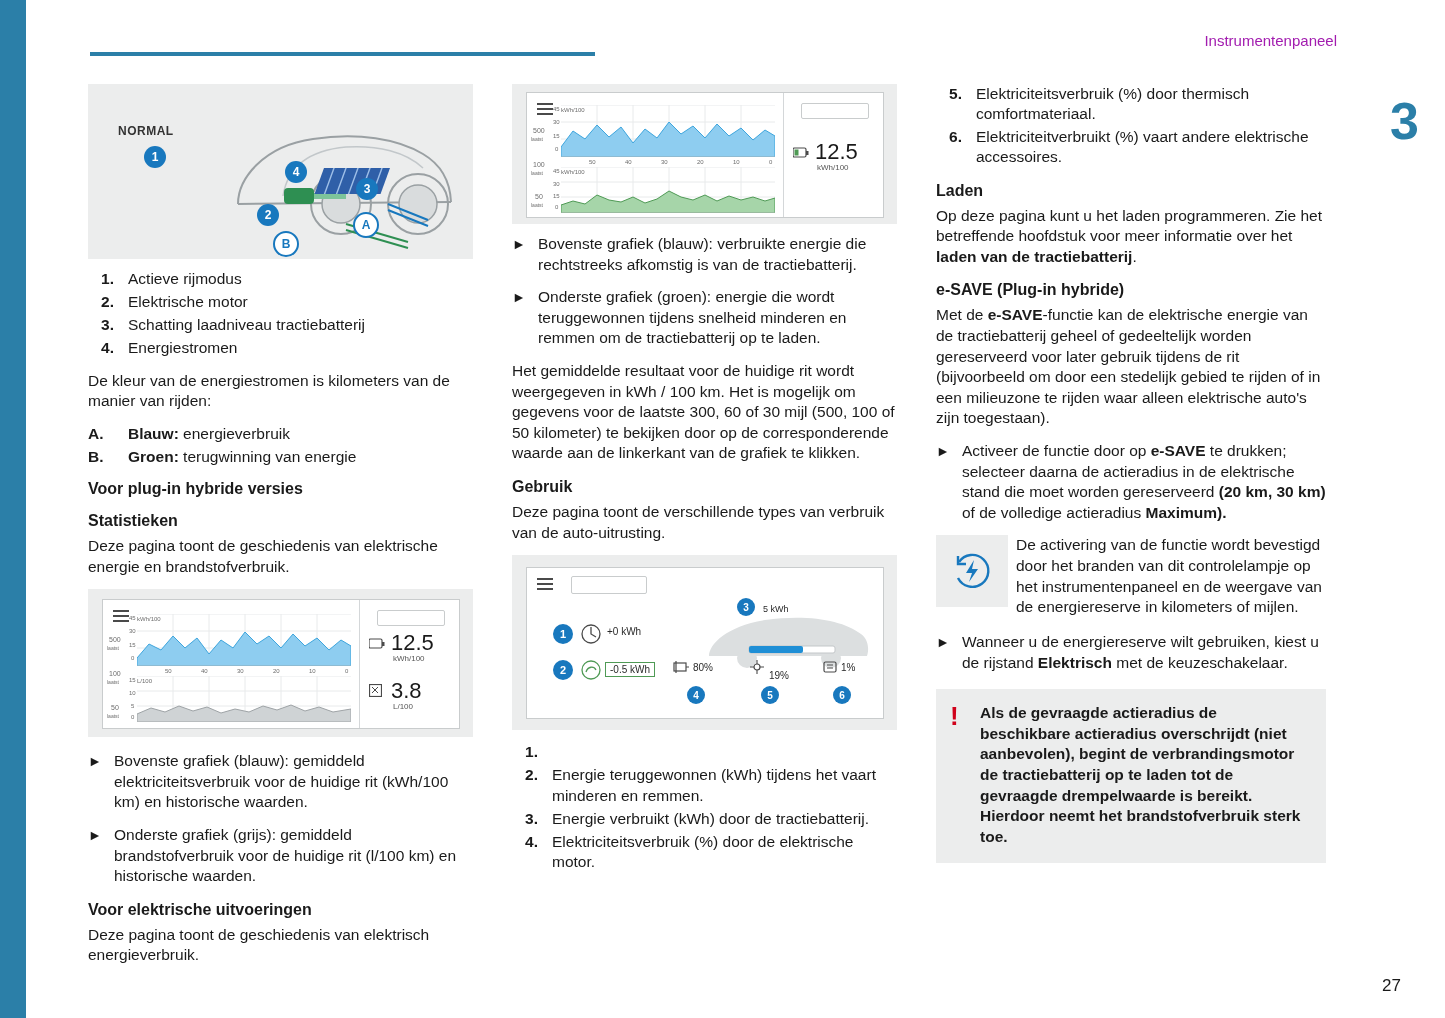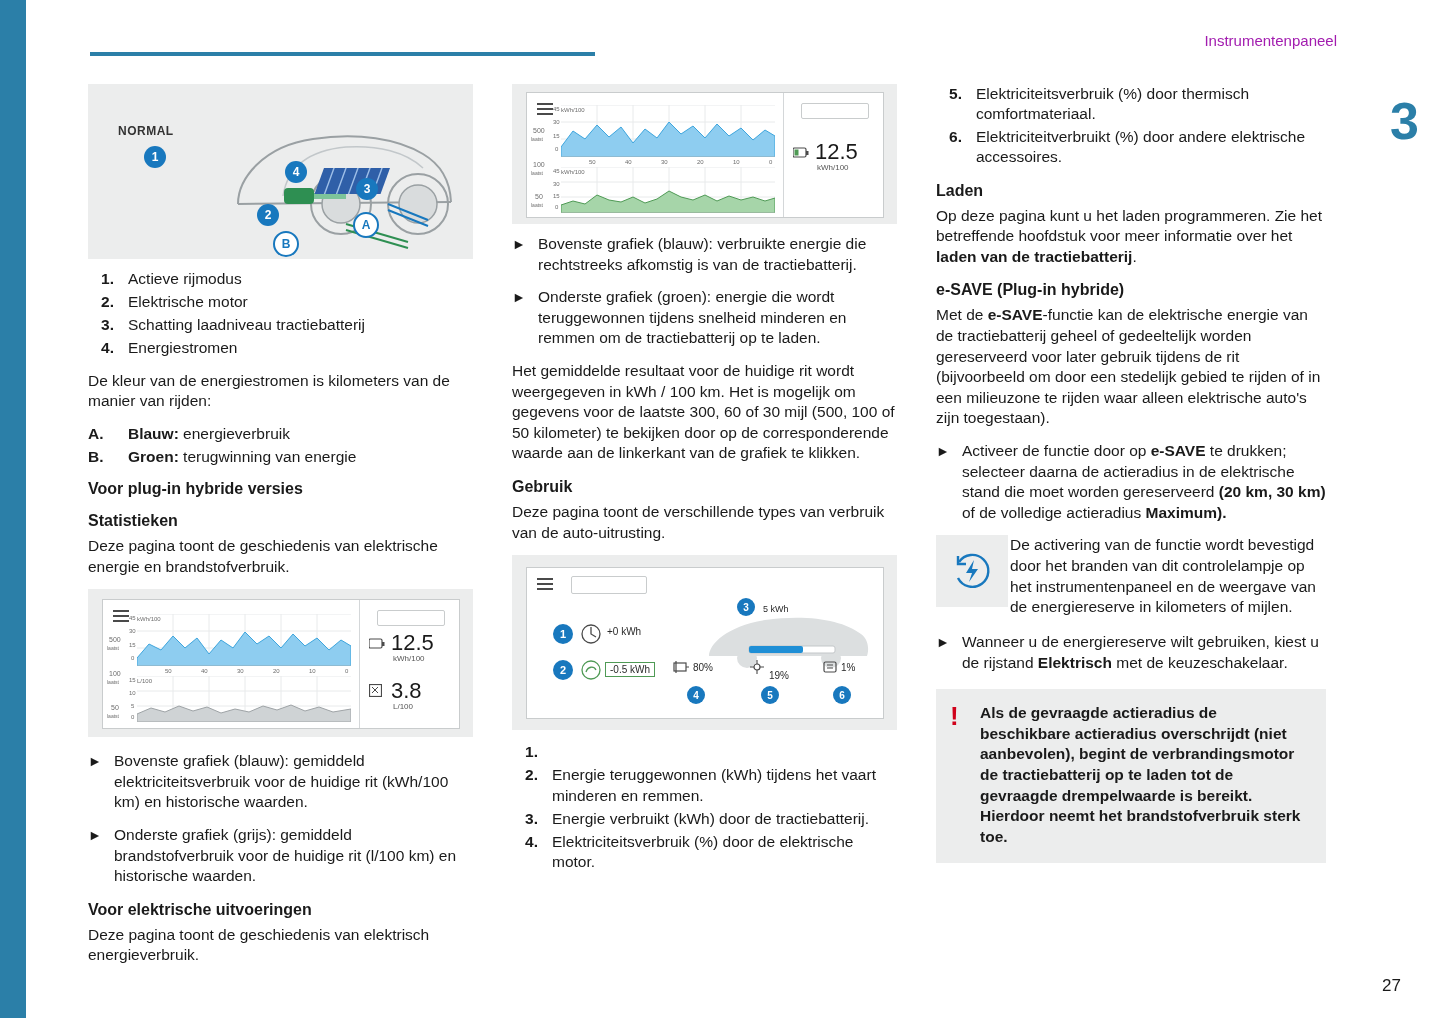--- a/index.html
+++ b/index.html
@@ -105,21 +105,21 @@
     background:#eceded;padding:14px 16px 16px 16px;margin-top:16px;
     position:relative;
   }
   .warn .bang{
     position:absolute;left:14px;top:14px;color:#d0021b;font-size:26px;font-weight:bold;line-height:1;
   }
   .warn p{margin:0;font-size:15.5px;line-height:1.33;font-weight:bold;}
   .warn .indent{padding-left:28px;}
 
   
-  .infobox{display:flex;gap:2px;margin:10px 0 14px 0;}
+  .infobox{display:flex;gap:8px;margin:10px 0 14px 0;}
   .infoicon{
     flex:0 0 72px;height:72px;background:#eceded;
     display:flex;align-items:center;justify-content:center;
   }
   .infotext{flex:1;font-size:15.5px;line-height:1.33;}
 
   b{font-weight:bold;}
 </style>
 </head>
 <body>
@@ -461,21 +461,21 @@
 
   <div class="col col3">
 
     <ol class="num" style="margin-top:0;">
       <li>
           <span class="n">5.</span>
           <span class="t">Elektriciteitsverbruik (%) door thermisch comfortmateriaal.</span>
         </li>
       <li>
           <span class="n">6.</span>
-          <span class="t">Elektriciteitverbruikt (%) door andere elektrische accessoires.</span>
+          <span class="t">Elektriciteitverbruikt (%) vaart andere elektrische accessoires.</span>
         </li>
     </ol>
 
     <h3 class="sub">Laden</h3>
     <p class="body-text"><span>Op deze pagina kunt u het laden programmeren. Zie het betreffende hoofdstuk voor meer informatie over het </span><b>laden van de tractiebatterij</b><span>.</span></p>
 
     <h3 class="sub">e-SAVE (Plug-in hybride)</h3>
     <p class="body-text"><span>Met de </span><b>e-SAVE</b><span>-functie kan de elektrische energie van de tractiebatterij geheel of gedeeltelijk worden gereserveerd voor later gebruik tijdens de rit (bijvoorbeeld om door een stedelijk gebied te rijden of in een milieuzone te rijden waar alleen elektrische auto's zijn toegestaan).</span></p>
 
     <div class="arrow-item">

